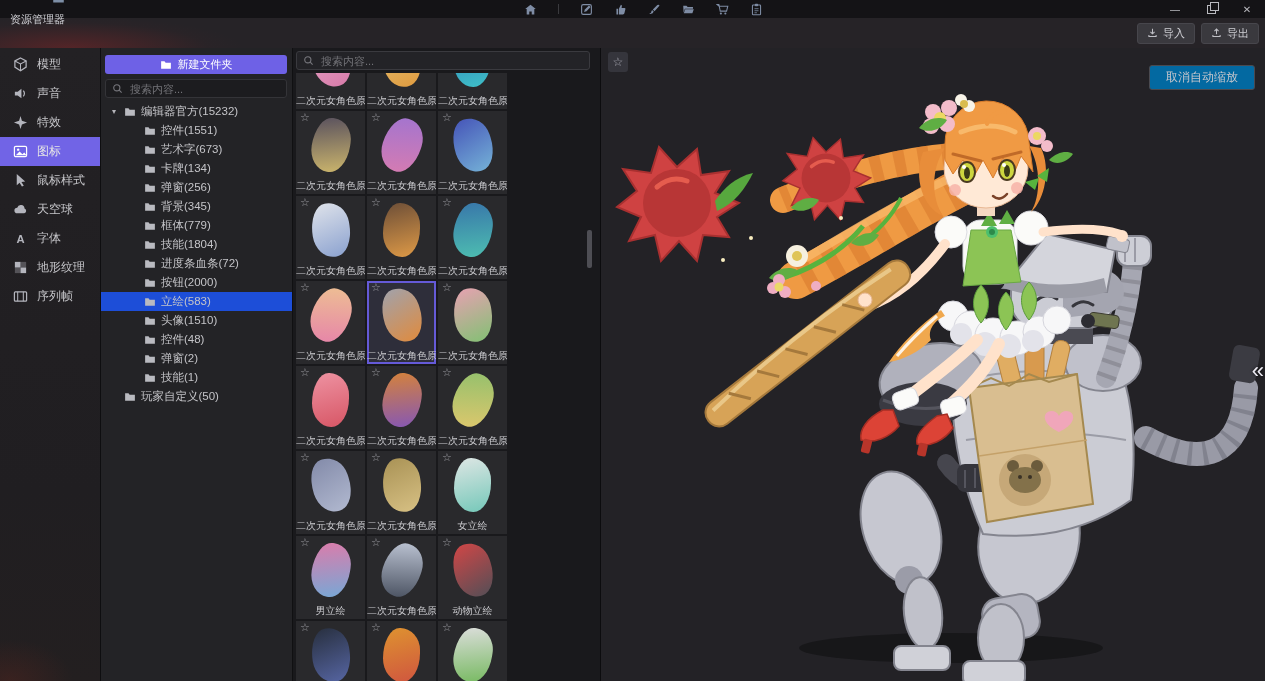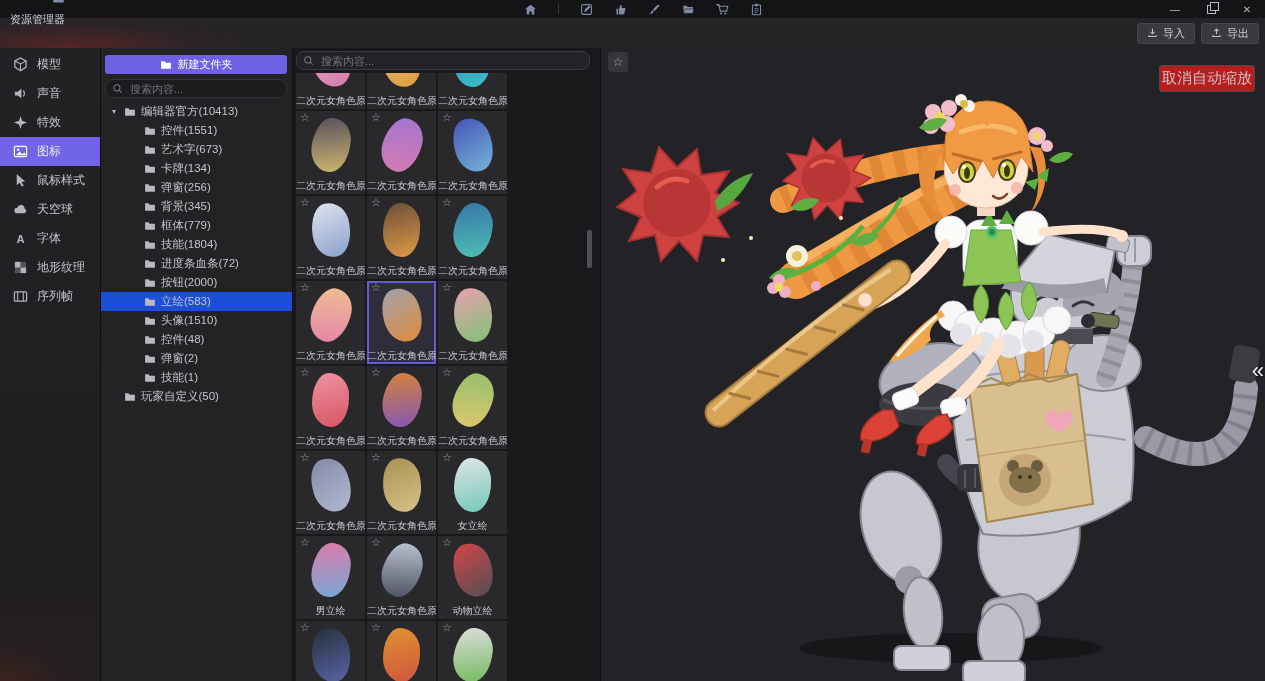--- a/index.html
+++ b/index.html
@@ -34,21 +34,21 @@
   .nav-item{display:flex;align-items:center;gap:9px;height:29px;padding-left:13px;font-size:12px;color:#c6c6ca;cursor:pointer;}
   .nav-item .icon{width:15px;height:15px;color:#b4b5bd;flex:none;}
   .nav-item.active{background:#7164e6;color:#e5e5e5;}
   .nav-item.active .icon{color:#fff;}
 
   
   .folders{position:absolute;top:48px;left:101px;width:191px;bottom:0;background:#232326;border-right:2px solid #101012;}
   .new-folder-btn{position:absolute;left:4px;right:5px;top:7px;height:19px;background:#6e61e6;border-radius:3px;color:#fff;
      font-size:11px;display:flex;align-items:center;justify-content:center;gap:6px;cursor:pointer;}
   .new-folder-btn .icon{width:12px;height:12px;color:#fff;}
-  .searchbox{display:flex;align-items:center;gap:5px;background:#1c1c1f;border:1px solid #343438;border-radius:8px;padding:0 6px;height:17px;}
+  .searchbox{display:flex;align-items:center;gap:5px;background:#1c1c1f;border:1px solid #343438;border-radius:3px;padding:0 6px;height:17px;}
   .searchbox .icon{width:11px;height:11px;color:#77777d;flex:none;}
   .searchbox input{background:transparent;border:none;outline:none;color:#bbbbbf;font-size:11px;width:100%;
      font-family:"Liberation Sans","DejaVu Sans",sans-serif;}
   .searchbox input::placeholder{color:#737378;}
   .folder-search{position:absolute;left:4px;right:5px;top:31px;}
   .tree{position:absolute;left:0;right:0;top:54px;bottom:0;overflow:hidden;}
   .tree-row{display:flex;align-items:center;gap:5px;height:19px;font-size:11.5px;color:#c4c4c8;cursor:pointer;white-space:nowrap;}
   .tree-row .caret{width:10px;font-size:8px;color:#b5b5ba;text-align:center;flex:none;}
   .tree-row .icon{width:12px;height:12px;color:#b9bac0;flex:none;}
   .tree-row.selected{background:#1d4ed8;}
@@ -65,22 +65,22 @@
   .thumb{position:absolute;left:2px;right:2px;top:2px;bottom:15px;overflow:hidden;}
   .blob{position:absolute;left:21%;top:8%;width:58%;height:82%;border-radius:46% 54% 48% 52%/58% 42% 55% 45%;opacity:.95;}
   .card-label{position:absolute;left:0;right:0;bottom:1px;text-align:center;font-size:10px;color:#cbcbcf;white-space:nowrap;overflow:hidden;}
   .scroll-track{position:absolute;right:8px;top:25px;bottom:3px;width:5px;}
   .scroll-thumb{position:absolute;top:157px;height:38px;width:5px;background:#4e4e54;border-radius:2px;cursor:pointer;}
 
   
   .preview{position:absolute;top:48px;left:601px;right:0;bottom:0;background:#232226;overflow:hidden;}
   .preview-star-btn{position:absolute;left:7px;top:4px;width:20px;height:20px;background:#35353c;border-radius:3px;
      display:flex;align-items:center;justify-content:center;color:#a8a8b2;font-size:12px;cursor:pointer;z-index:5;}
-  .auto-zoom-btn{position:absolute;right:10px;top:17px;background:#b91c1c;border:1px solid #4a4a50;border-radius:3px;
-     padding:3px 2px;font-size:15px;color:#c6c6cc;cursor:pointer;z-index:5;}
+  .auto-zoom-btn{position:absolute;right:10px;top:17px;background:#0369a1;border:1px solid #4a4a50;border-radius:3px;
+     padding:3px 16px;font-size:12px;color:#c6c6cc;cursor:pointer;z-index:5;}
   .collapse-handle{position:absolute;right:1px;top:312px;color:#eceaf2;font-size:22px;line-height:22px;cursor:pointer;z-index:6;
      text-shadow:0 0 3px rgba(0,0,0,.8);}
   .artwork{position:absolute;left:0;top:0;width:664px;height:633px;}
 </style>
 </head>
 <body>
 
 <div class="app">
 
   <div class="titlebar">
@@ -270,21 +270,21 @@
       <input placeholder="搜索内容..." style="">
     </div>
     <div class="tree">
         <div class="tree-row" style="padding-left: 8px;">
           <span class="caret">▾</span>
           <span class="icon ">
             <svg viewBox="0 0 16 16" fill="currentColor">
               <path d="M1.5 3h4.5l1.5 2h7v8h-13z"></path>
             </svg>
           </span>
-          <span>编辑器官方(10413)</span>
+          <span>编辑器官方(15232)</span>
         </div>
         <div class="tree-row" style="padding-left: 28px;">
           <span class="caret"></span>
           <span class="icon ">
             <svg viewBox="0 0 16 16" fill="currentColor">
               <path d="M1.5 3h4.5l1.5 2h7v8h-13z"></path>
             </svg>
           </span>
           <span>控件(1551)</span>
         </div>

